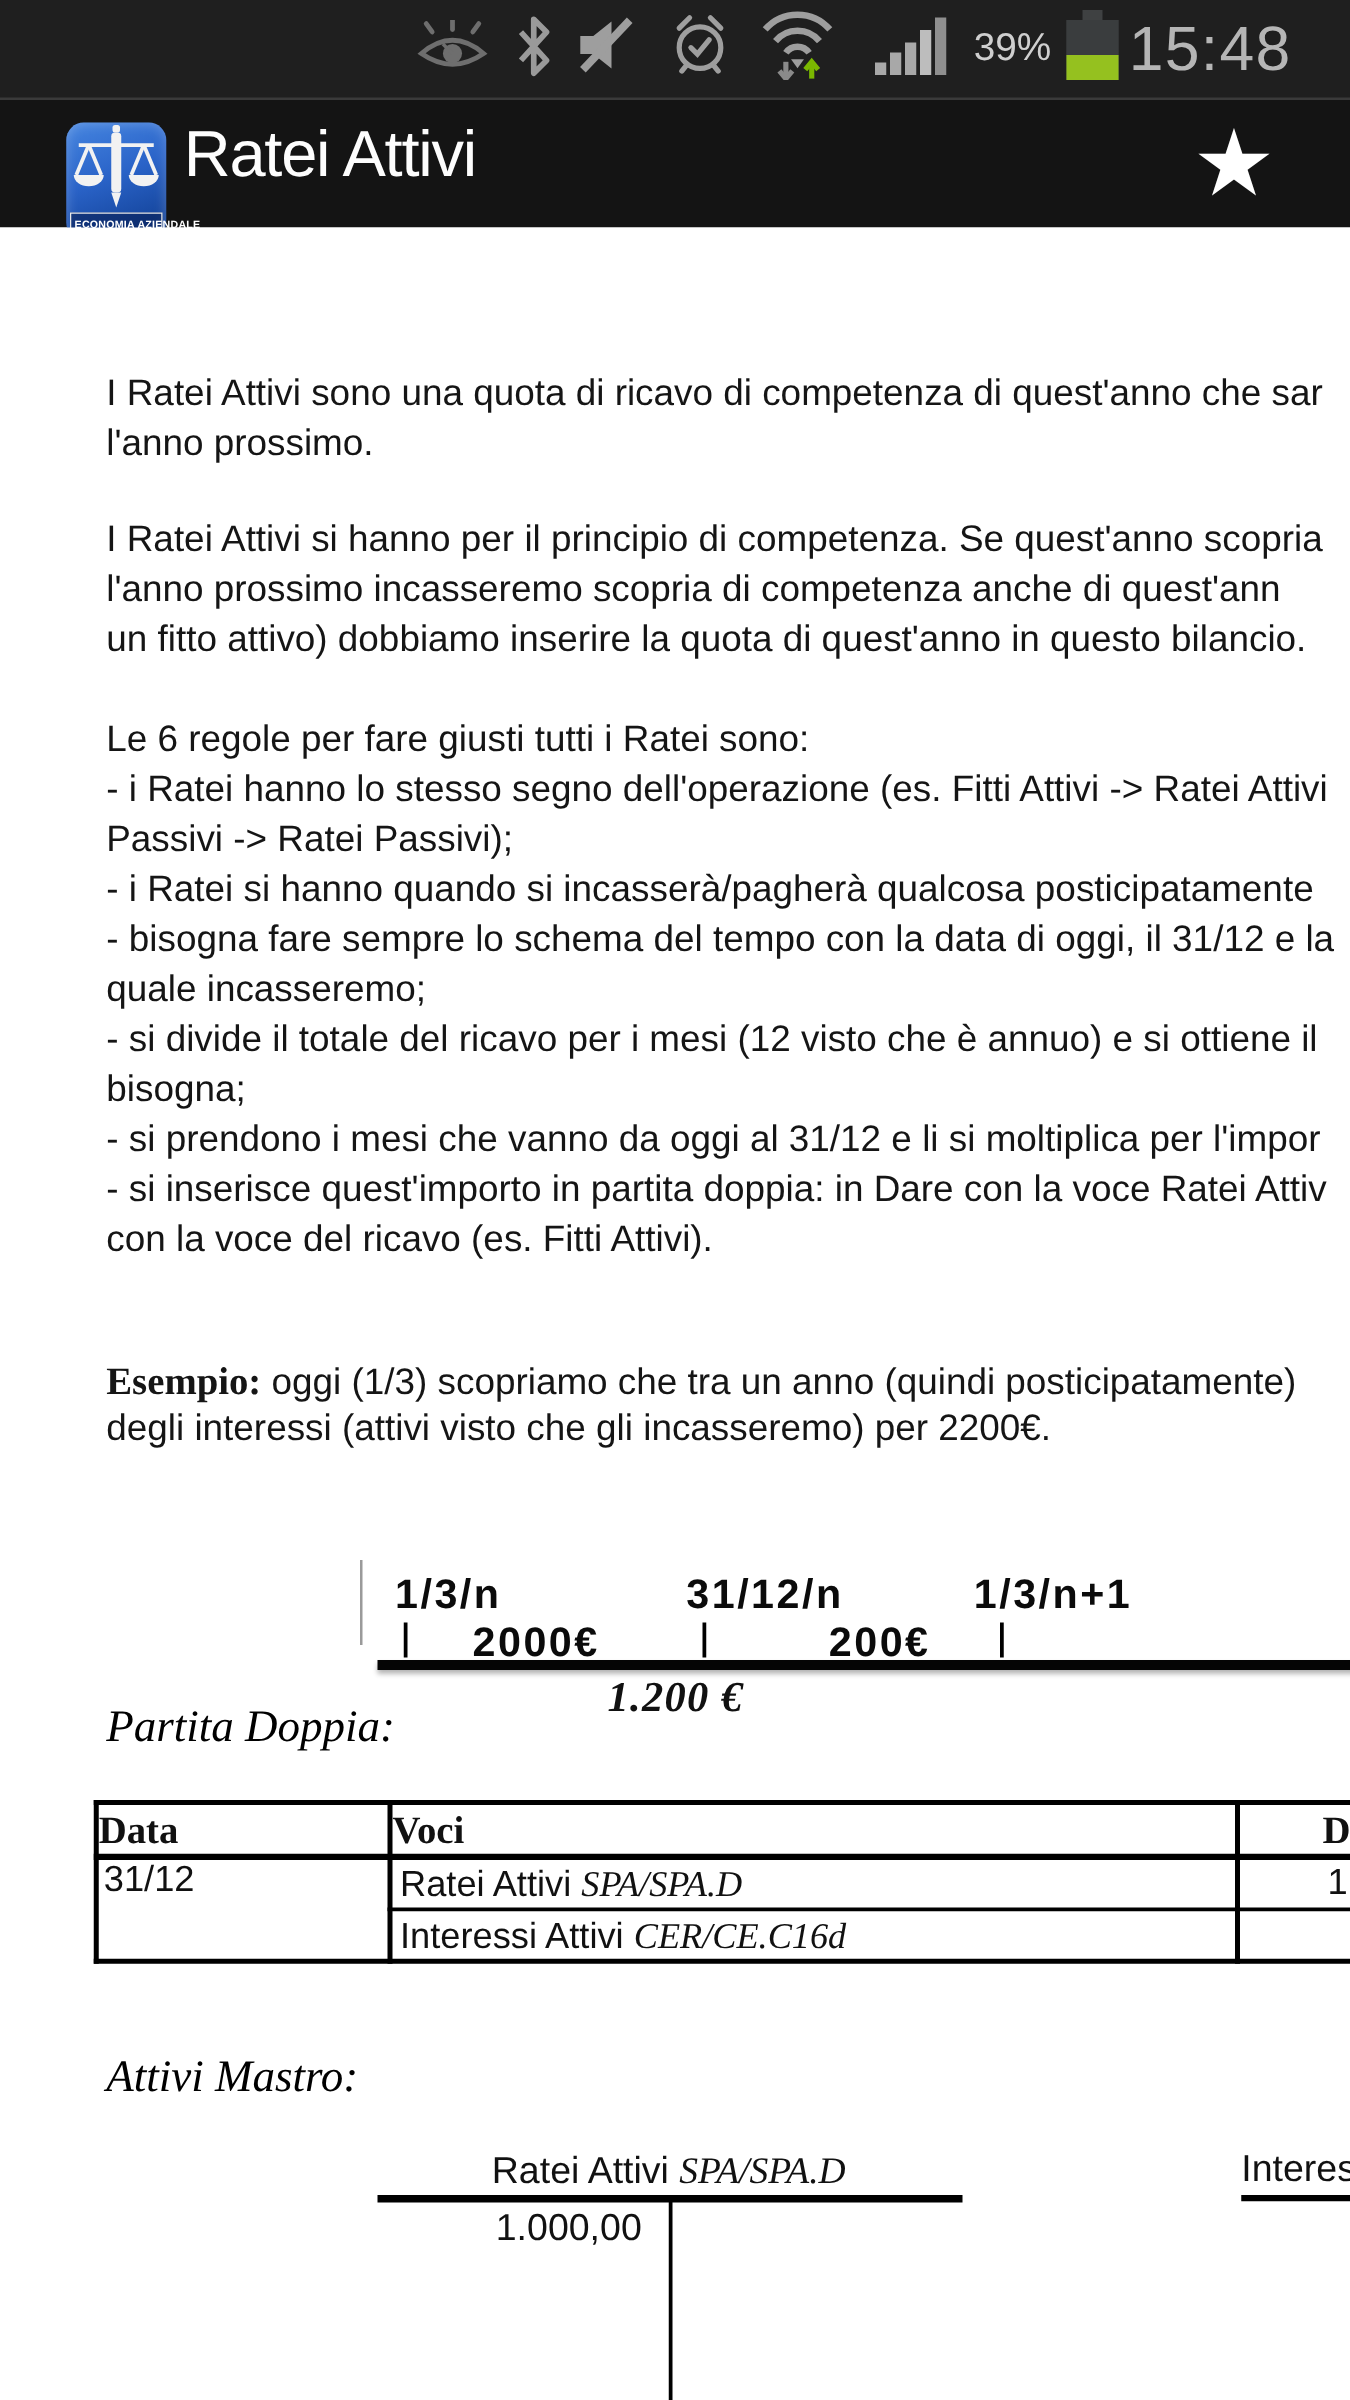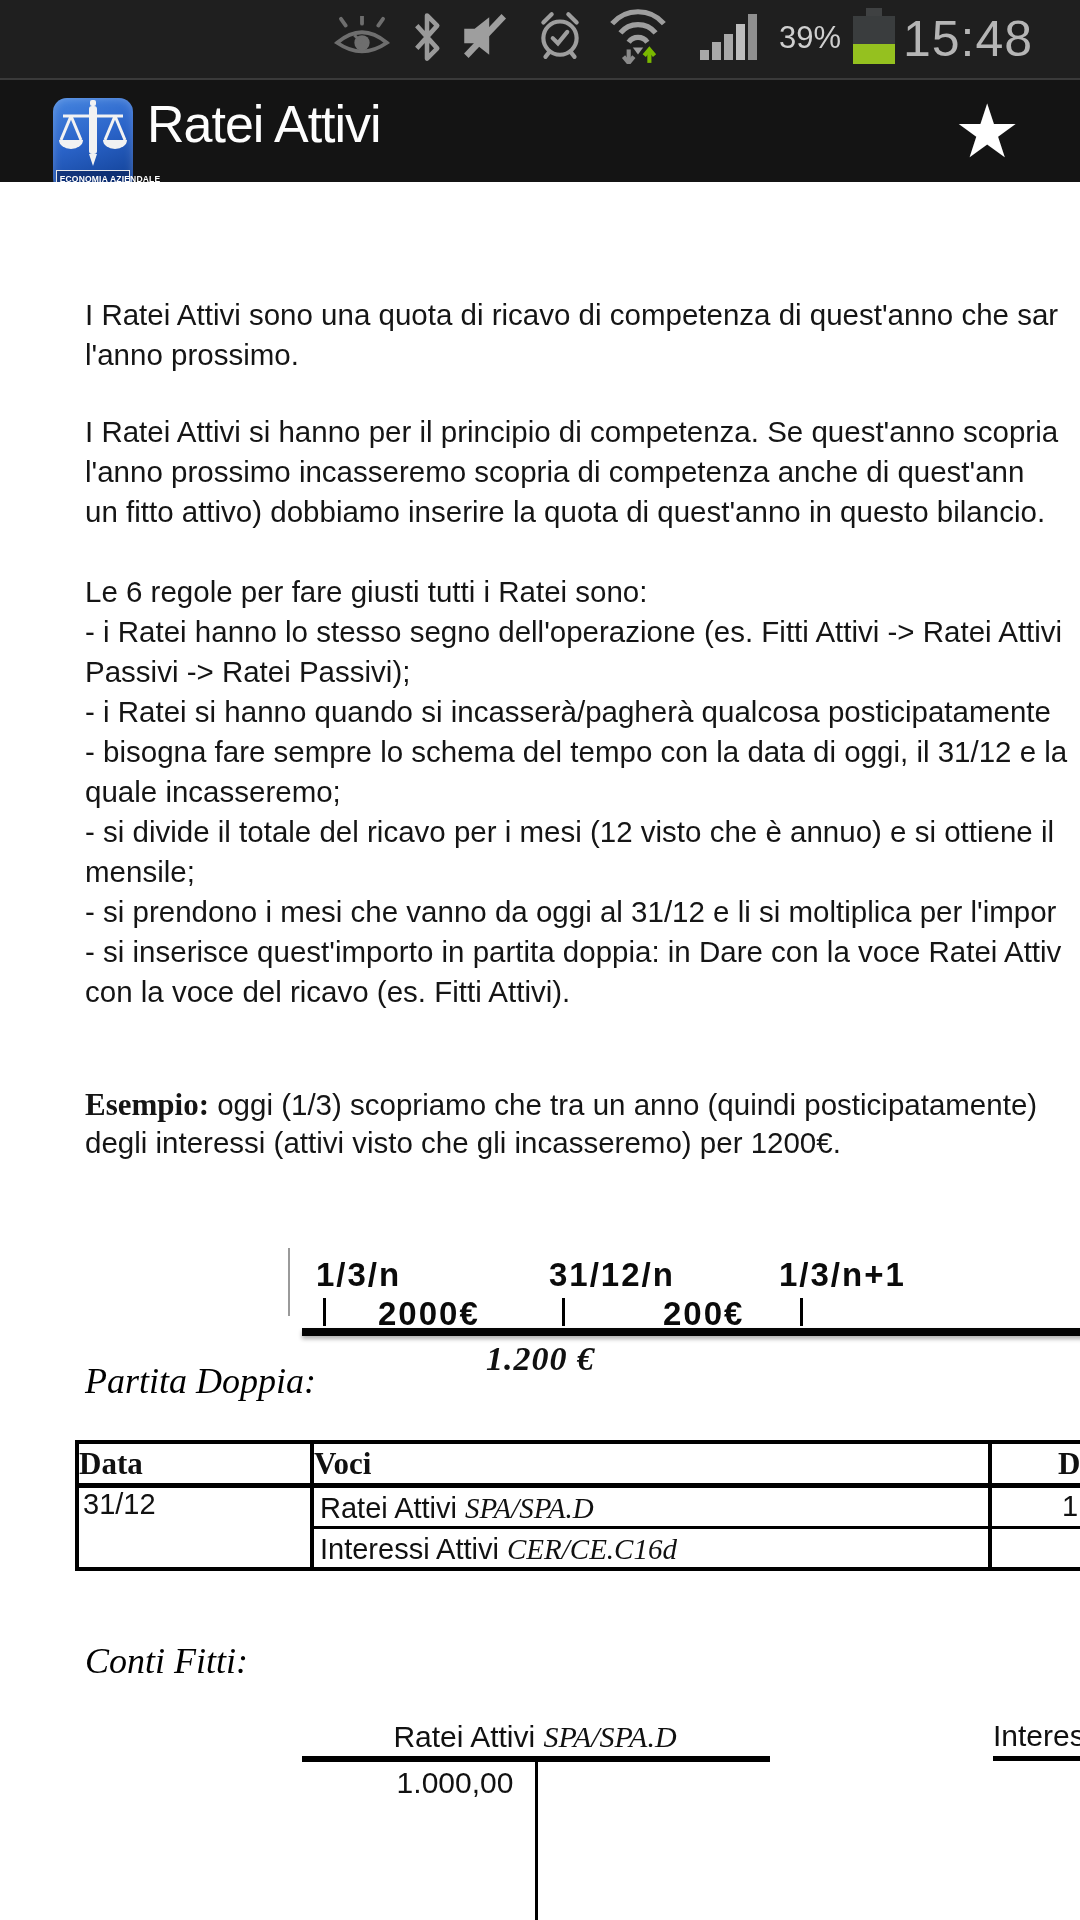--- a/index.html
+++ b/index.html
@@ -155,32 +155,32 @@
   </div>
 
   <div class="textblock" style="top:572px">
     <div class="ln">Le 6 regole per fare giusti tutti i Ratei sono:</div>
     <div class="ln">- i Ratei hanno lo stesso segno dell'operazione (es. Fitti Attivi -&gt; Ratei Attivi</div>
     <div class="ln">Passivi -&gt; Ratei Passivi);</div>
     <div class="ln">- i Ratei si hanno quando si incasserà/pagherà qualcosa posticipatamente</div>
     <div class="ln">- bisogna fare sempre lo schema del tempo con la data di oggi, il 31/12 e la</div>
     <div class="ln">quale incasseremo;</div>
     <div class="ln">- si divide il totale del ricavo per i mesi (12 visto che è annuo) e si ottiene il</div>
-    <div class="ln">mensile;</div>
+    <div class="ln">bisogna;</div>
     <div class="ln">- si prendono i mesi che vanno da oggi al 31/12 e li si moltiplica per l'impor</div>
     <div class="ln">- si inserisce quest'importo in partita doppia: in Dare con la voce Ratei Attiv</div>
     <div class="ln">con la voce del ricavo (es. Fitti Attivi).</div>
   </div>
 
   <div class="textblock" style="top:1086px">
     <div class="ln ln-tight">
       <span class="bold-serif">Esempio:</span>
       <span>oggi (1/3) scopriamo che tra un anno (quindi posticipatamente)</span>
     </div>
-    <div class="ln ln-tight">degli interessi (attivi visto che gli incasseremo) per 1200€.</div>
+    <div class="ln ln-tight">degli interessi (attivi visto che gli incasseremo) per 2200€.</div>
   </div>
 
   <div>
     <div class="tl-vthin"></div>
     <div class="tl-el" style="left:316px;top:1256px">1/3/n</div>
     <div class="tl-el" style="left:549px;top:1256px">31/12/n</div>
     <div class="tl-el" style="left:779px;top:1256px">1/3/n+1</div>
     <div class="tl-tick" style="left:323px"></div>
     <div class="tl-tick" style="left:562px"></div>
     <div class="tl-tick" style="left:800px"></div>
@@ -208,21 +208,21 @@
     <div class="tbl-text td" style="left:83px;top:1488px">31/12</div>
     <div class="tbl-text td" style="left:320px;top:1492px">
       <span>Ratei Attivi </span><span class="code">SPA/SPA.D</span>
     </div>
     <div class="tbl-text td" style="left:1062px;top:1490px">1</div>
     <div class="tbl-text td" style="left:320px;top:1533px">
       <span>Interessi Attivi </span><span class="code">CER/CE.C16d</span>
     </div>
   </div>
 
-  <div class="sec-label" style="top:1640px">Conti Fitti:</div>
+  <div class="sec-label" style="top:1640px">Attivi Mastro:</div>
 
   <div>
     <div class="ta-title" style="left:300px;top:1720px;width:470px">
       <span>Ratei Attivi </span><span class="code">SPA/SPA.D</span>
     </div>
     <div class="ta-line" style="left:302px;top:1756px;width:468px;height:6px"></div>
     <div class="ta-line" style="left:535px;top:1756px;width:3px;height:164px"></div>
     <div class="ta-title" style="left:345px;top:1766px;width:220px">1.000,00</div>
   </div>
 

